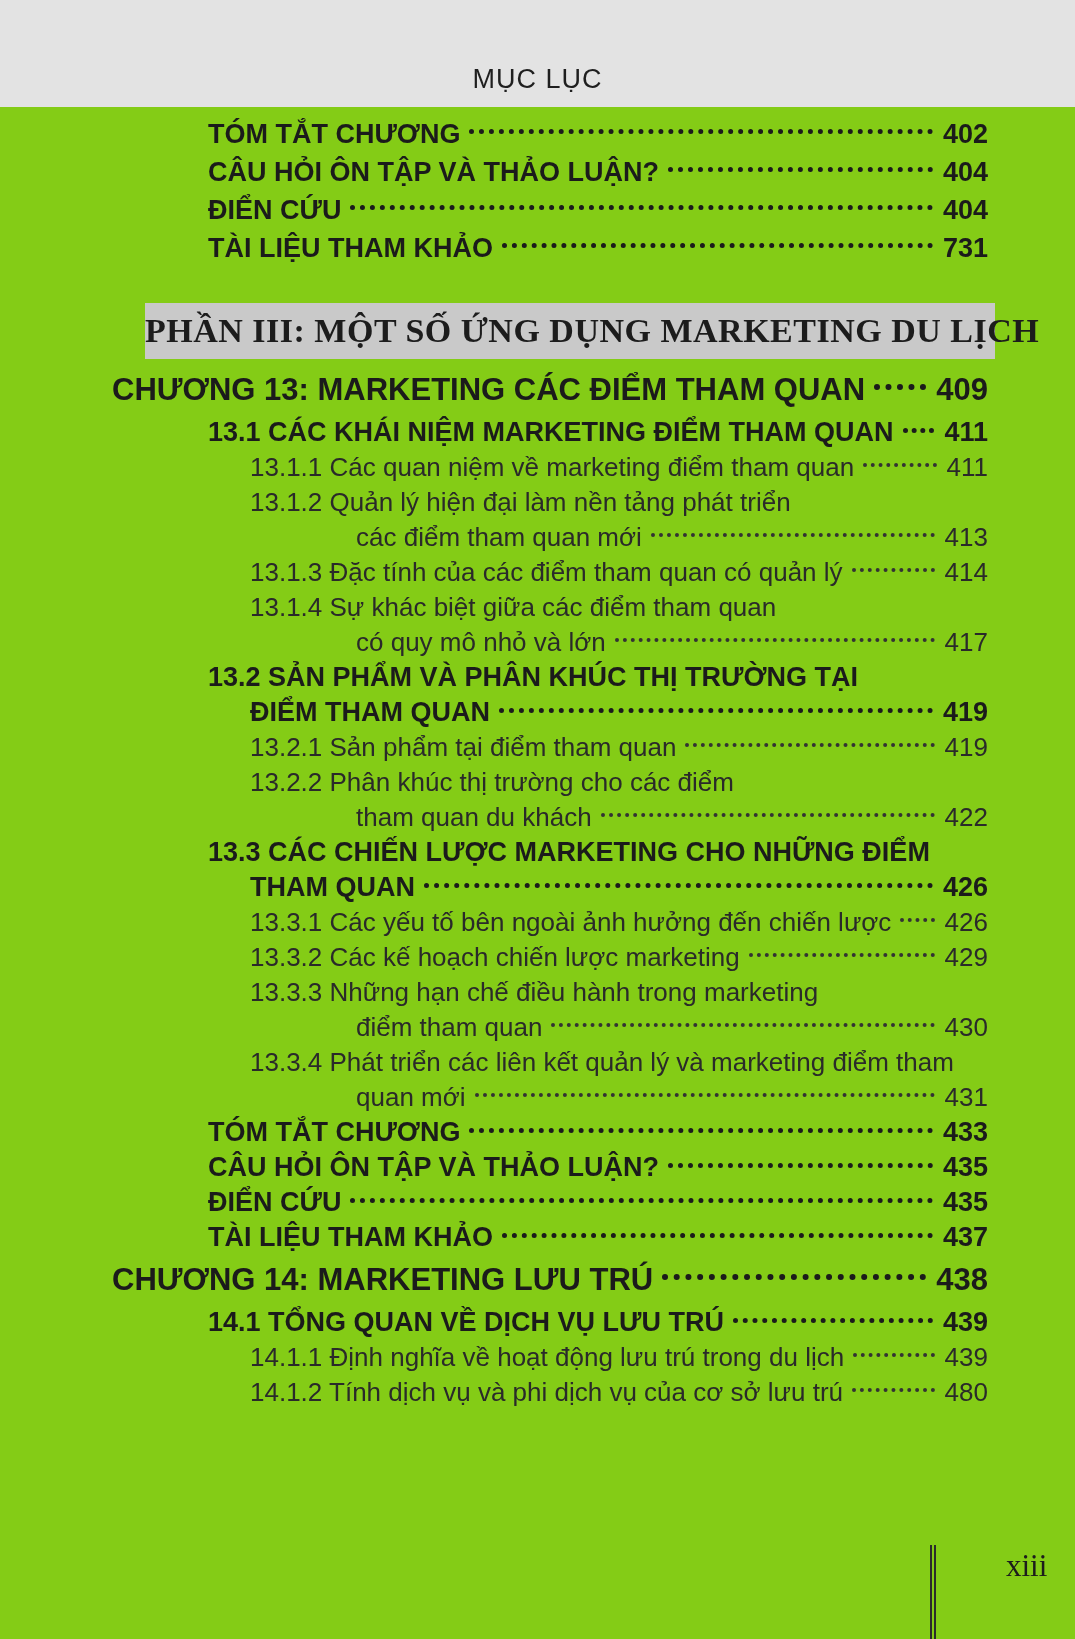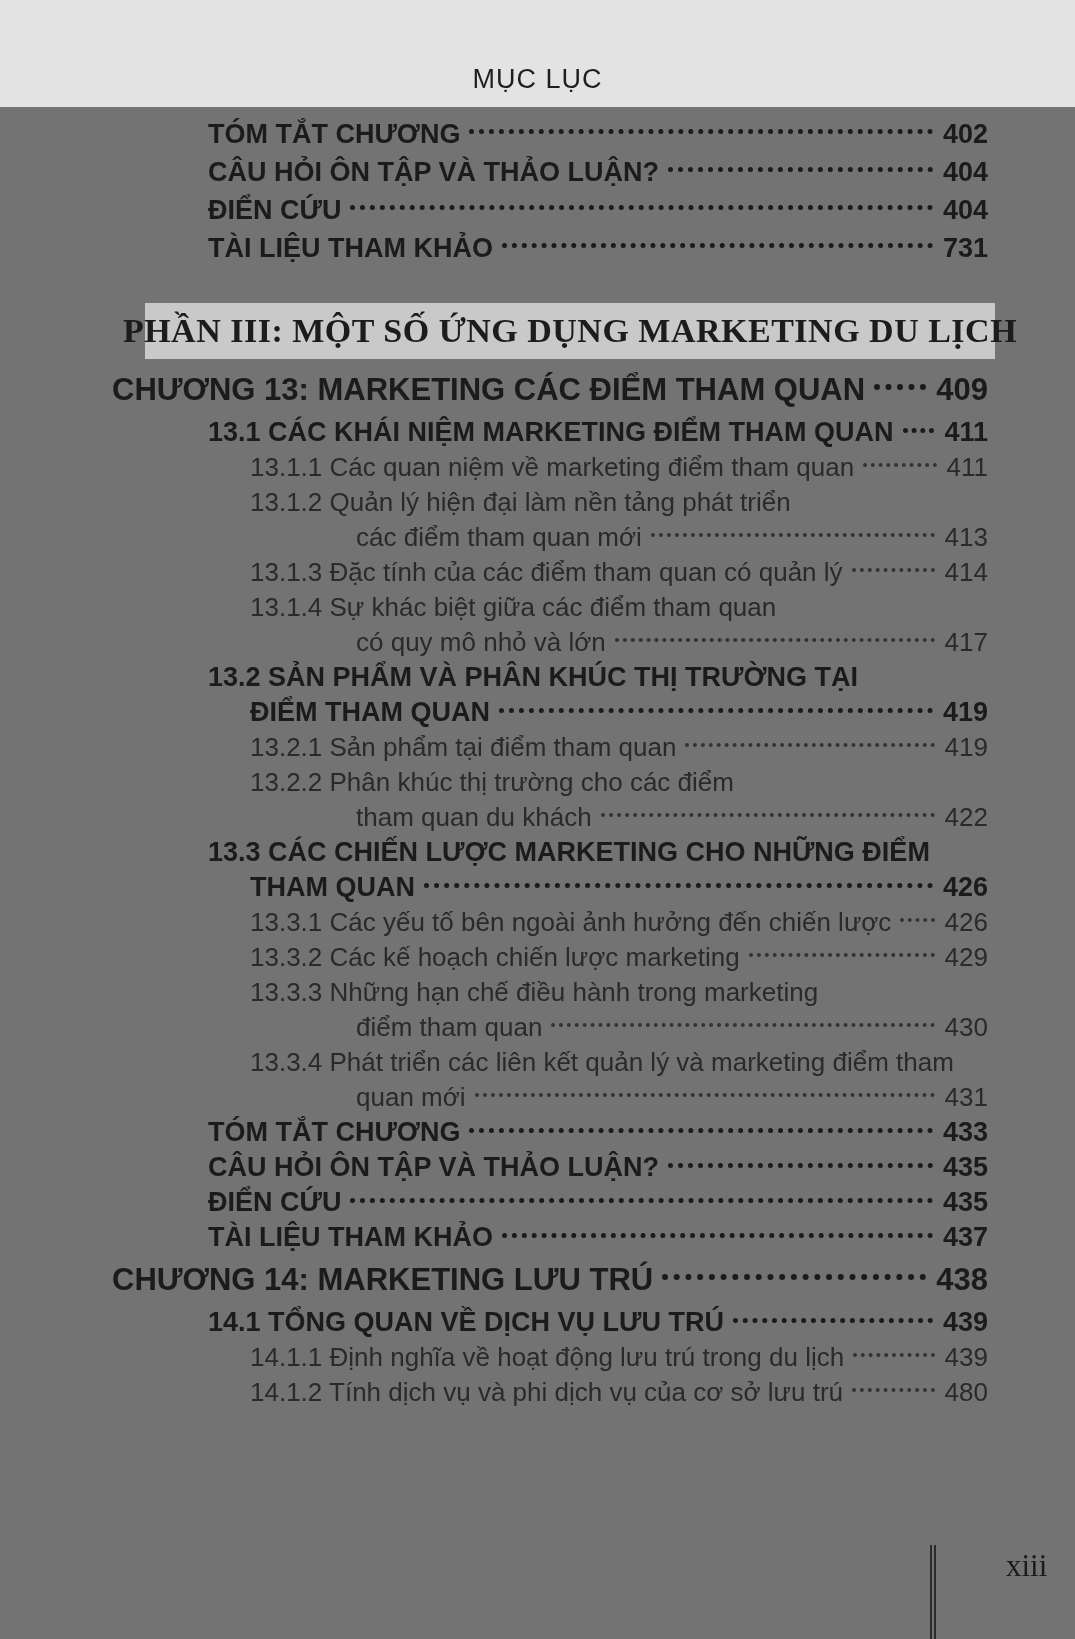--- a/index.html
+++ b/index.html
@@ -1,20 +1,20 @@
 <!DOCTYPE html>
 <html style="--header-band: #e3e3e3; --banner-bg: #c9c9c9; --text: #1b1b1b; --light-text: #2a2a2a; --dots: #1b1b1b;"><head>
 <meta charset="utf-8">
 <style>
   html,body { margin:0; padding:0; background:#ffffff; }
   .page {
     position: relative;
     width: 1075px;
     height: 1639px;
-    background: #737373;
+    background: #84cc16;
     overflow: hidden;
     font-family: "Liberation Sans", "DejaVu Sans", sans-serif;
     color: var(--text, #1b1b1b);
   }
 
   
   .band {
     width: 100%;
     height: 107px;
     background: var(--header-band, #e3e3e3);
@@ -88,21 +88,20 @@
 
   
   .banner {
     margin-top: 36px;
     margin-left: 145px;
     width: 850px;
     height: 56px;
     background: var(--banner-bg, #c9c9c9);
     display: flex;
     align-items: center;
-    justify-content: center;
     box-sizing: border-box;
   }
   .banner span {
     font-family: "Liberation Serif", "DejaVu Serif", serif;
     font-weight: 700;
     font-size: 34px;
     letter-spacing: 0.5px;
     color: #1c1c1c;
     white-space: nowrap;
   }

